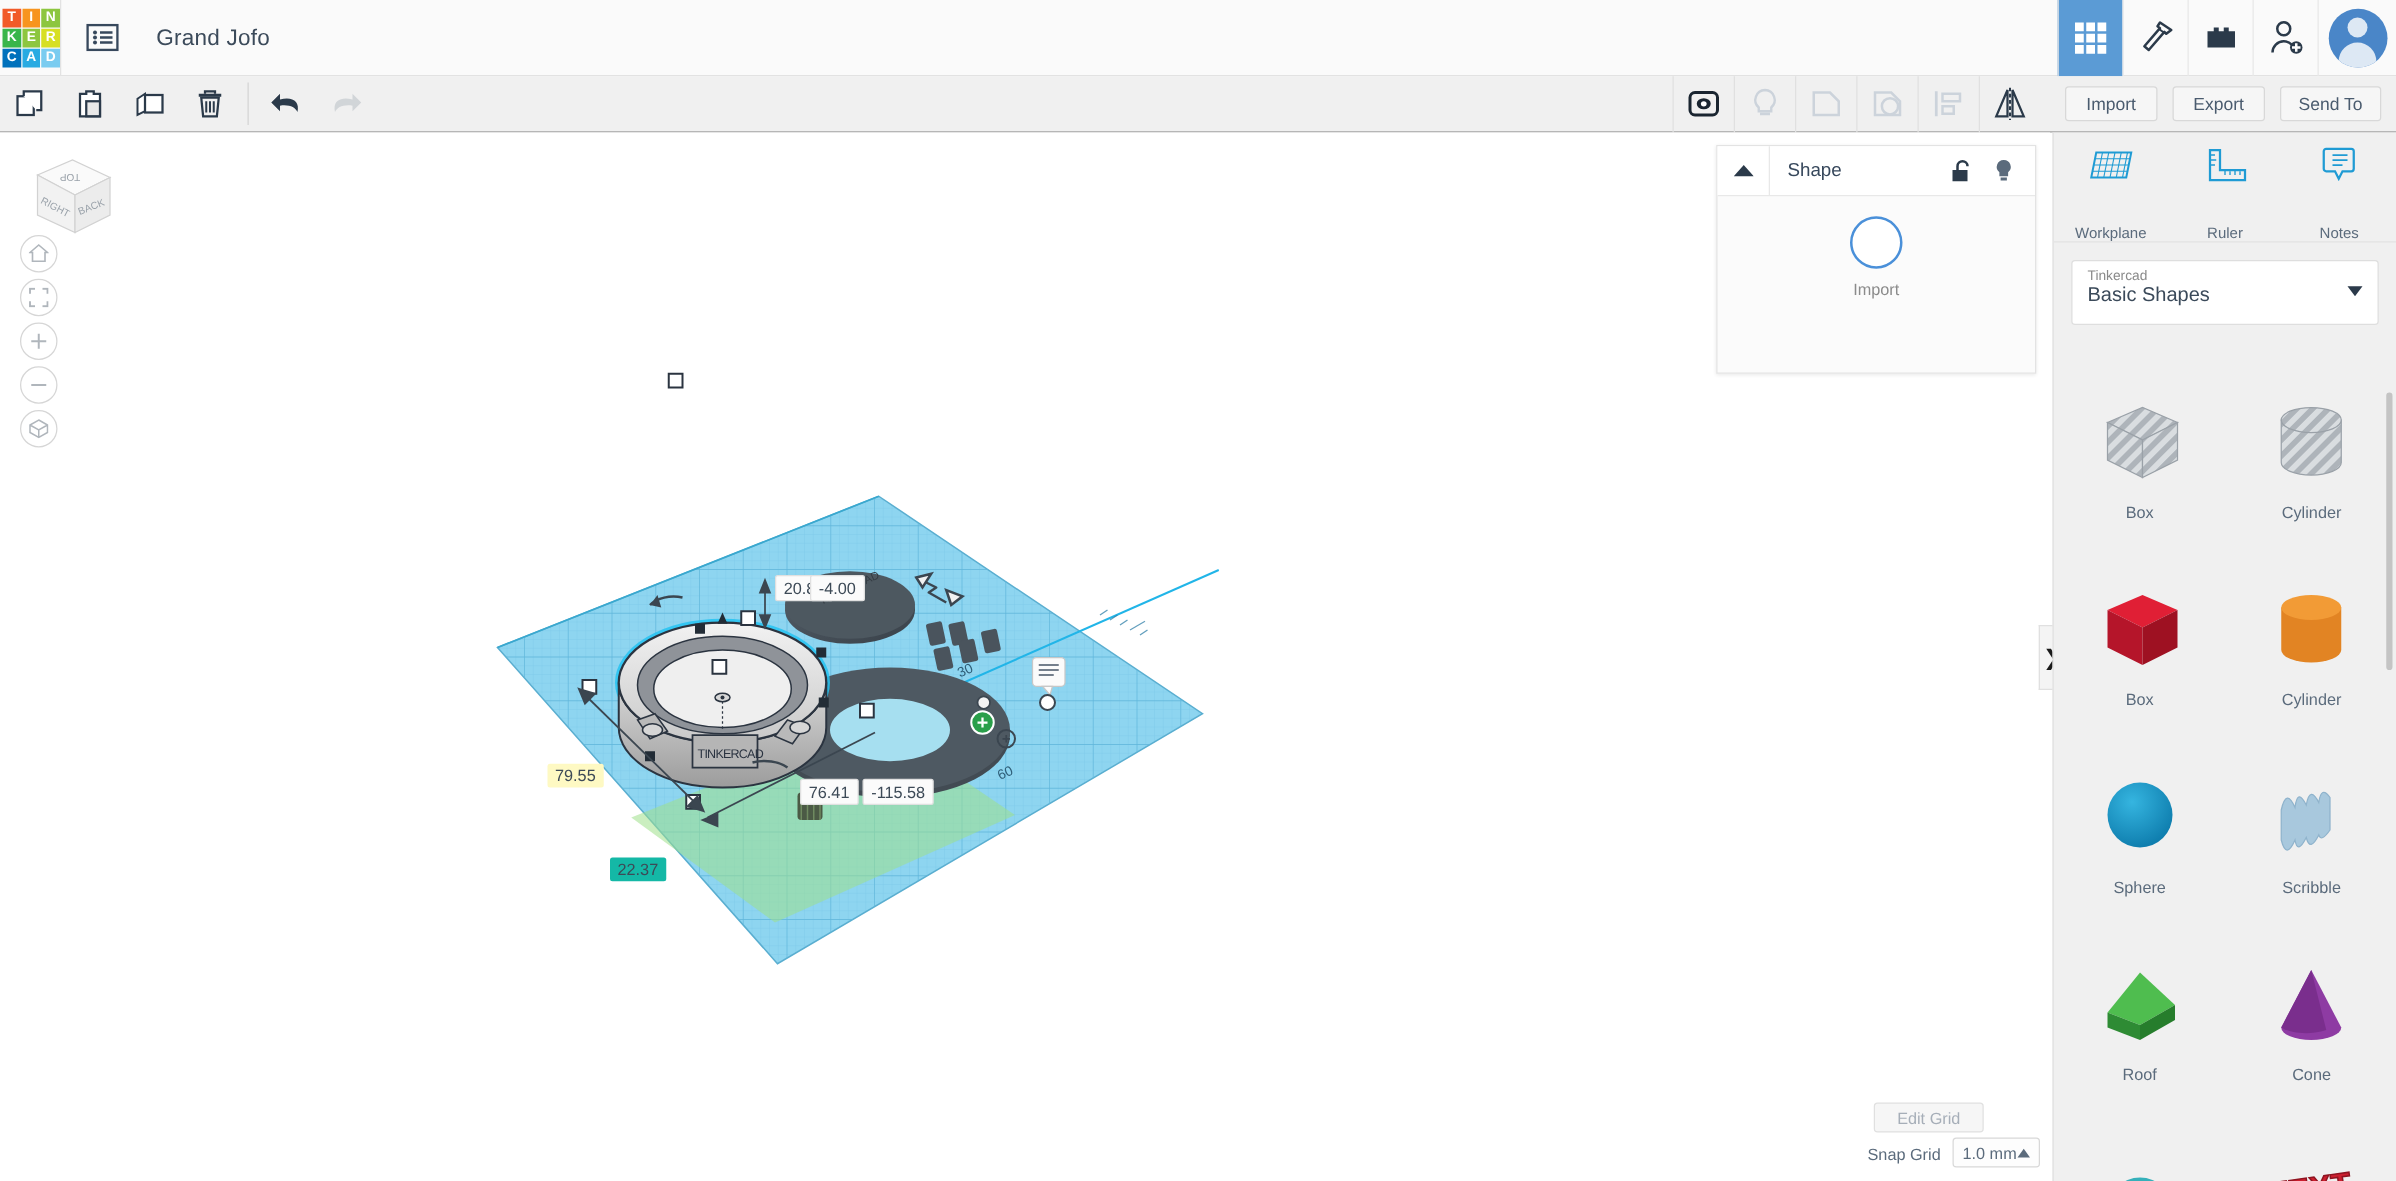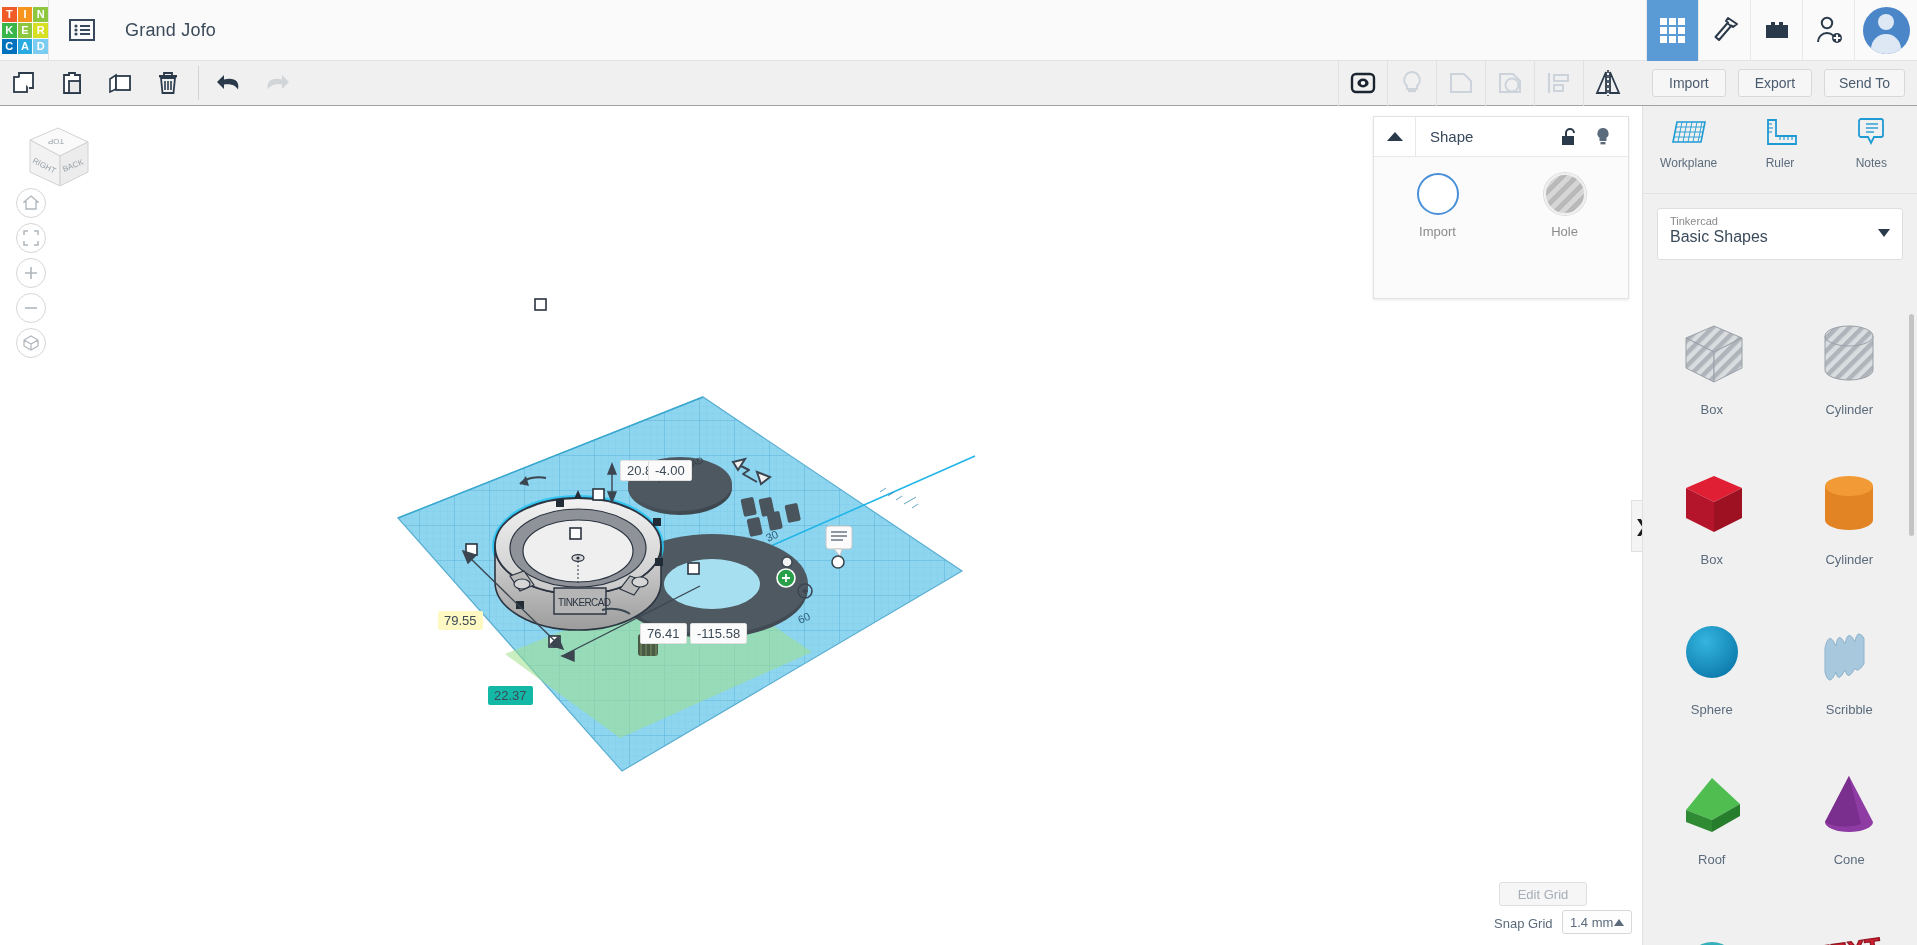--- a/index.html
+++ b/index.html
@@ -141,21 +141,21 @@
     font-size: 17px; color: #1a1a1a;
   }
 
   
   .sidebar {
     position: absolute; left: 1642px; top: 106px; width: 275px; height: 839px;
     background: #f0f0f0; border-left: 1px solid #e0e0e0;
   }
   .sb-tools { display:flex; height: 88px; padding-top: 10px; border-bottom: 1px solid #e2e2e2; }
   .sb-tool {
-    flex: 1 1 33%; display:flex; flex-direction:column; align-items:center; cursor:pointer;
+    flex: 1 1 33%; display:flex; flex-direction:column; align-items:center; cursor:pointer;justify-content:space-between;
   }
   .sb-tool-label { margin-top: 6px; font-size: 12px; color: #5b6b7c; }
   .sb-select {
     margin: 14px 14px 0 14px; height: 52px; background: #fff;
     border: 1px solid #dedede; border-radius: 3px; padding: 6px 12px 0 12px;
     position: relative; cursor: pointer;
   }
   .sb-select-sub { font-size: 11px; color: #8a8a8a; }
   .sb-select-main { font-size: 16px; color: #3b4a5a; margin-top: 1px; }
   .sb-caret {
@@ -578,24 +578,20 @@
           <path d="M8 1 a5.5 5.5 0 0 1 3.5 9.8 V14 h-7 v-3.2 A5.5 5.5 0 0 1 8 1 Z" fill="#5b6b7c"></path>
           <rect x="5.5" y="15" width="5" height="2.4" fill="#5b6b7c"></rect>
         </svg>
       </div>
     </div>
     <div class="sp-body">
       <div class="sp-opt">
         <div class="sp-swatch-solid"></div>
         <div class="sp-label">Import</div>
       </div>
-      <div class="sp-opt">
-        <div class="sp-swatch-hole"></div>
-        <div class="sp-label">Hole</div>
-      </div>
     </div>
   </div>
 
   <div class="collapse-handle">❯</div>
 
   <div class="sidebar">
     <div class="sb-tools">
       <div class="sb-tool">
         <svg width="40" height="34" viewBox="0 0 40 34">
           <polygon points="8,6 36,6 32,26 4,26" fill="none" stroke="#1f9bd4" stroke-width="1.6"></polygon>
@@ -750,17 +746,17 @@
           </svg>
           <div class="sb-cell-label"></div>
         </div>
       </div>
     </div>
   </div>
 
   <div class="editgrid-btn">Edit Grid</div>
   <div class="snapgrid-label">Snap Grid</div>
   <div class="snapgrid-sel">
-    <span>1.4 mm</span>
+    <span>1.0 mm</span>
     <span class="snapgrid-caret"></span>
   </div>
 
 </div>
 
 </body></html>

